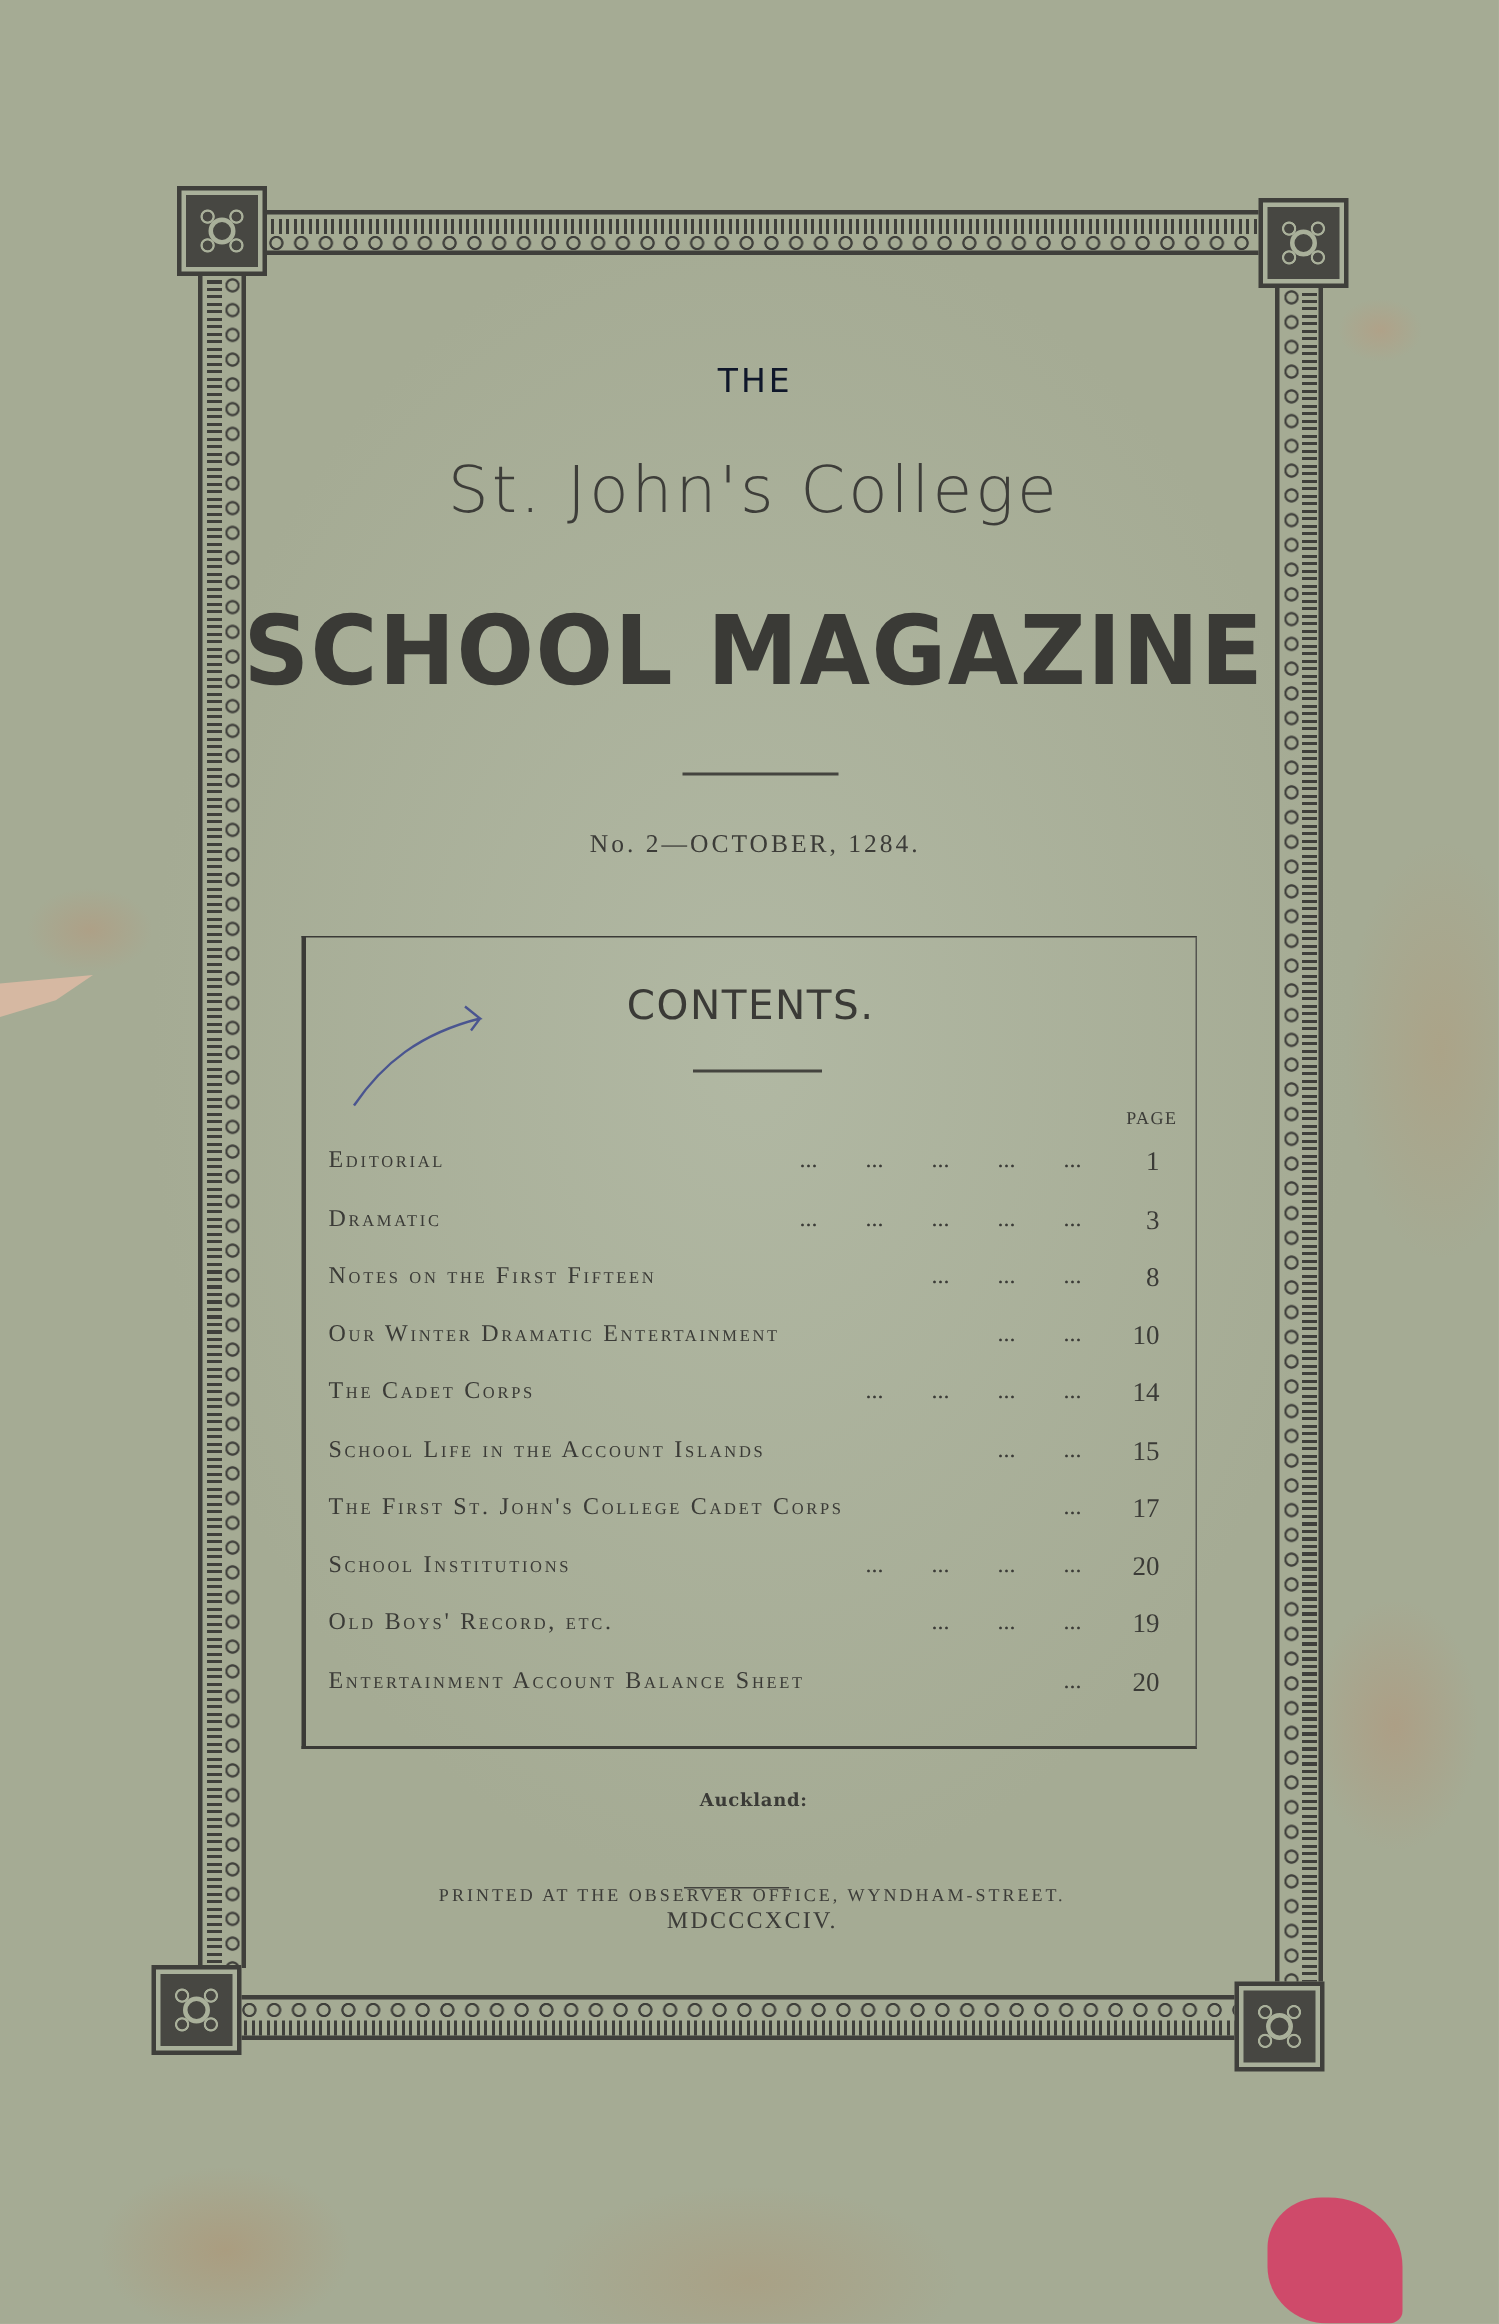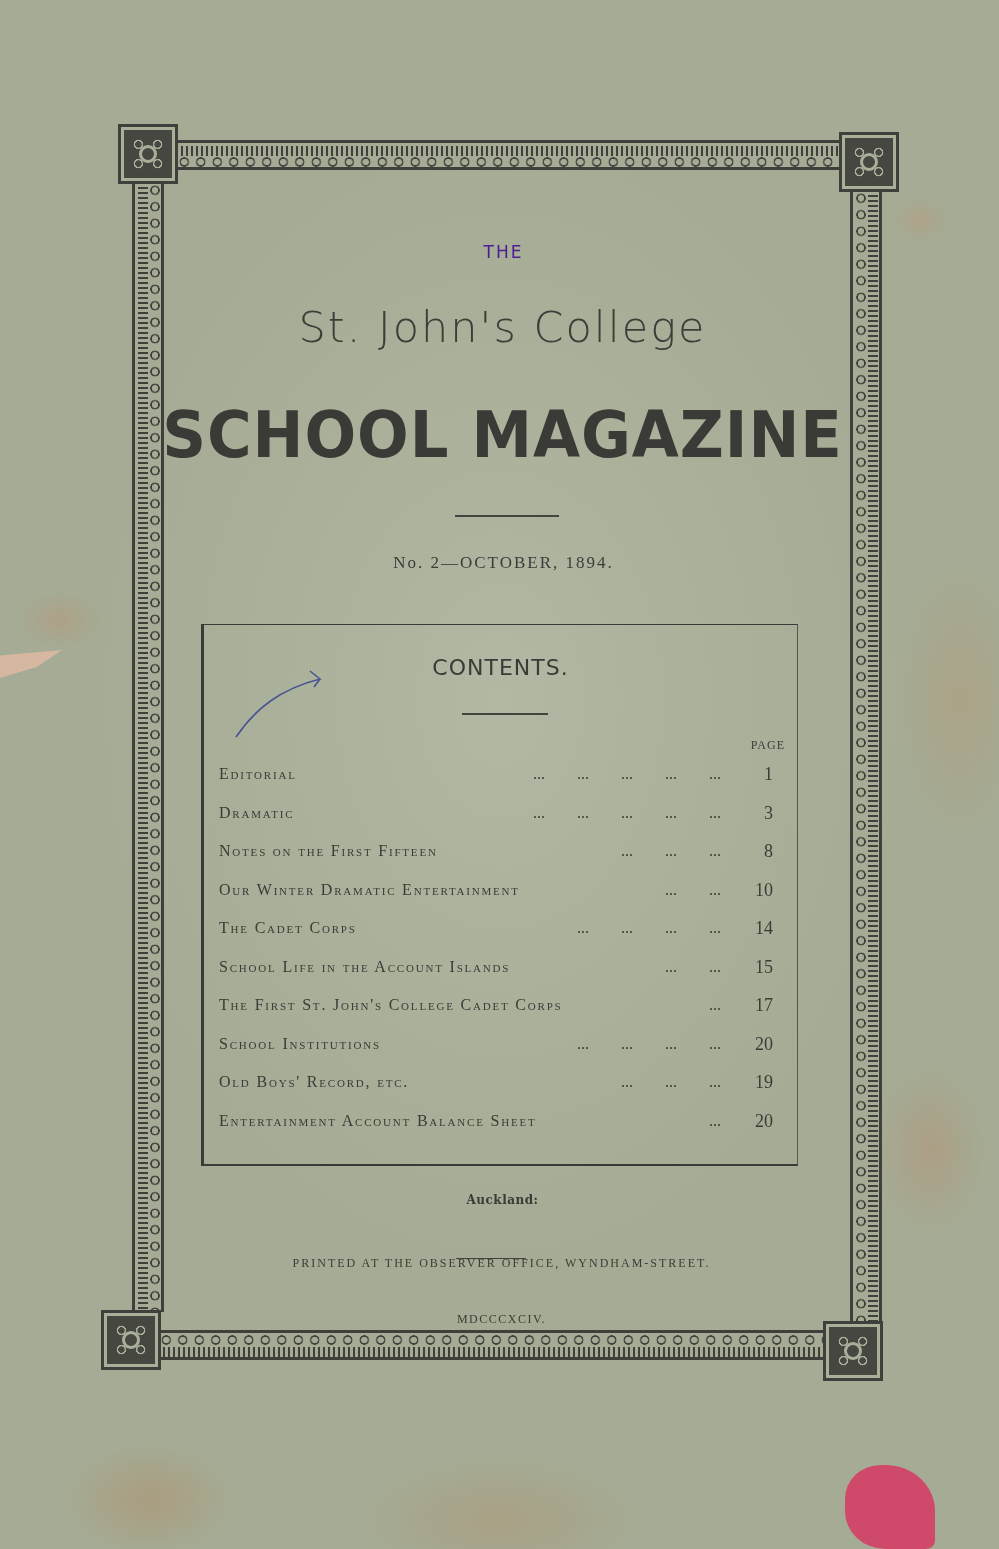--- a/index.html
+++ b/index.html
@@ -75,41 +75,41 @@
       background:
         radial-gradient(circle at 20% 20%, transparent 3px, #a9b09a 3.5px, #a9b09a 4.5px, transparent 5px),
         radial-gradient(circle at 80% 20%, transparent 3px, #a9b09a 3.5px, #a9b09a 4.5px, transparent 5px),
         radial-gradient(circle at 20% 80%, transparent 3px, #a9b09a 3.5px, #a9b09a 4.5px, transparent 5px),
         radial-gradient(circle at 80% 80%, transparent 3px, #a9b09a 3.5px, #a9b09a 4.5px, transparent 5px);
     }
 
     
     .center { position: absolute; left: 0; right: 0; text-align: center; }
     .the {
-      top: 242px; left: 8px; font-family: "DejaVu Sans", sans-serif; font-size: 17px; letter-spacing: 2px; color: #4c1d95;
+      top: 242px; left: 8px; font-family: "DejaVu Sans", sans-serif; font-size: 22px; letter-spacing: 2px; color: #0f172a;
     }
     .college {
       top: 302px; left: 6px; font-family: "DejaVu Sans", sans-serif; font-size: 43px; letter-spacing: 2px; color: #3d3d39; font-weight: 300; text-align: center;
     }
     .magazine {
       top: 398px; left: 6px; font-family: "DejaVu Sans", sans-serif; font-size: 64px; font-weight: bold;
       letter-spacing: 1px; color: #3a3a36; transform: scaleX(0.95);
     }
     .rule { position: absolute; height: 1.5px; background: #44443f; }
     .issue { top: 553px; left: 8px; font-size: 17px; letter-spacing: 2px; color: #3c3c38; }
 
     .contents-box {
       position: absolute; left: 201px; top: 624px; width: 597px; height: 542px;
       border-left: 3px solid #3a3a36; border-top: 1.5px solid #3a3a36;
       border-bottom: 2px solid #3a3a36; border-right: 1px solid #555550;
       box-sizing: border-box;
     }
     .contents-title {
       position: absolute; top: 30px; left: 0; right: 0; text-align: center;
-      font-family: "DejaVu Sans", sans-serif; font-size: 22px; letter-spacing: 1px; color: #3a3a36;
+      font-family: "DejaVu Sans", sans-serif; font-size: 27px; letter-spacing: 1px; color: #3a3a36;
     }
     .pen-mark {
       position: absolute; left: 26px; top: 34px; width: 100px; height: 80px;
     }
     .page-head {
       position: absolute; top: 113px; right: 12px; font-size: 12px; letter-spacing: 1px; color: #3c3c38;
     }
     .toc { position: absolute; top: 130px; left: 15px; right: 20px; }
     .toc-row {
       position: relative; height: 38.5px; line-height: 38px;
@@ -119,21 +119,21 @@
       position: absolute; right: 56px; top: 0; letter-spacing: 0; font-variant: normal;
       white-space: pre; color: #3b3b37;
     }
     .toc-row .pg {
       position: absolute; right: 4px; top: 0; font-variant: normal; font-size: 18px; letter-spacing: 0; width: 40px; text-align: right;
     }
     .city {
       top: 1193px; left: 6px; font-family: "DejaVu Serif", serif; font-weight: bold; font-size: 12px; letter-spacing: 0.5px; color: #3a3a36;
     }
     .printed { top: 1228px; left: 4px; font-size: 12px; letter-spacing: 2px; color: #3c3c38; margin-top: 28px; }
-    .year { top: 1312px; left: 4px; font-size: 12px; letter-spacing: 1.5px; color: #3c3c38; }
+    .year { top: 1272px; left: 4px; font-size: 16px; letter-spacing: 1.5px; color: #3c3c38; }
   </style>
 </head>
 <body>
 
 <div class="paper"></div>
 <div class="tear"></div>
 <div class="stamp"></div>
 
 <div class="frame">
 
@@ -168,21 +168,21 @@
     </div>
   <div class="corner" style="left:823px; top:1321px;">
       <div class="inner"></div>
     </div>
 </div>
 
 <div class="center the">THE</div>
 <div class="center college">St. John's College</div>
 <div class="center magazine">SCHOOL MAGAZINE</div>
 <div class="rule" style="left:455px; top:515px; width:104px;"></div>
-<div class="center issue">No. 2—OCTOBER, 1894.</div>
+<div class="center issue">No. 2—OCTOBER, 1284.</div>
 
 <div class="contents-box">
   <svg class="pen-mark" viewBox="0 0 100 80">
     <path d="M6 78 C 25 50, 50 30, 90 20 L 80 12 M 90 20 L 84 28" fill="none" stroke="#4a5590" stroke-width="1.6"></path>
   </svg>
   <div class="contents-title">CONTENTS.</div>
   <div class="rule" style="left:258px; top:88px; width:86px;"></div>
   <div class="page-head">PAGE</div>
 
   <div class="toc">

